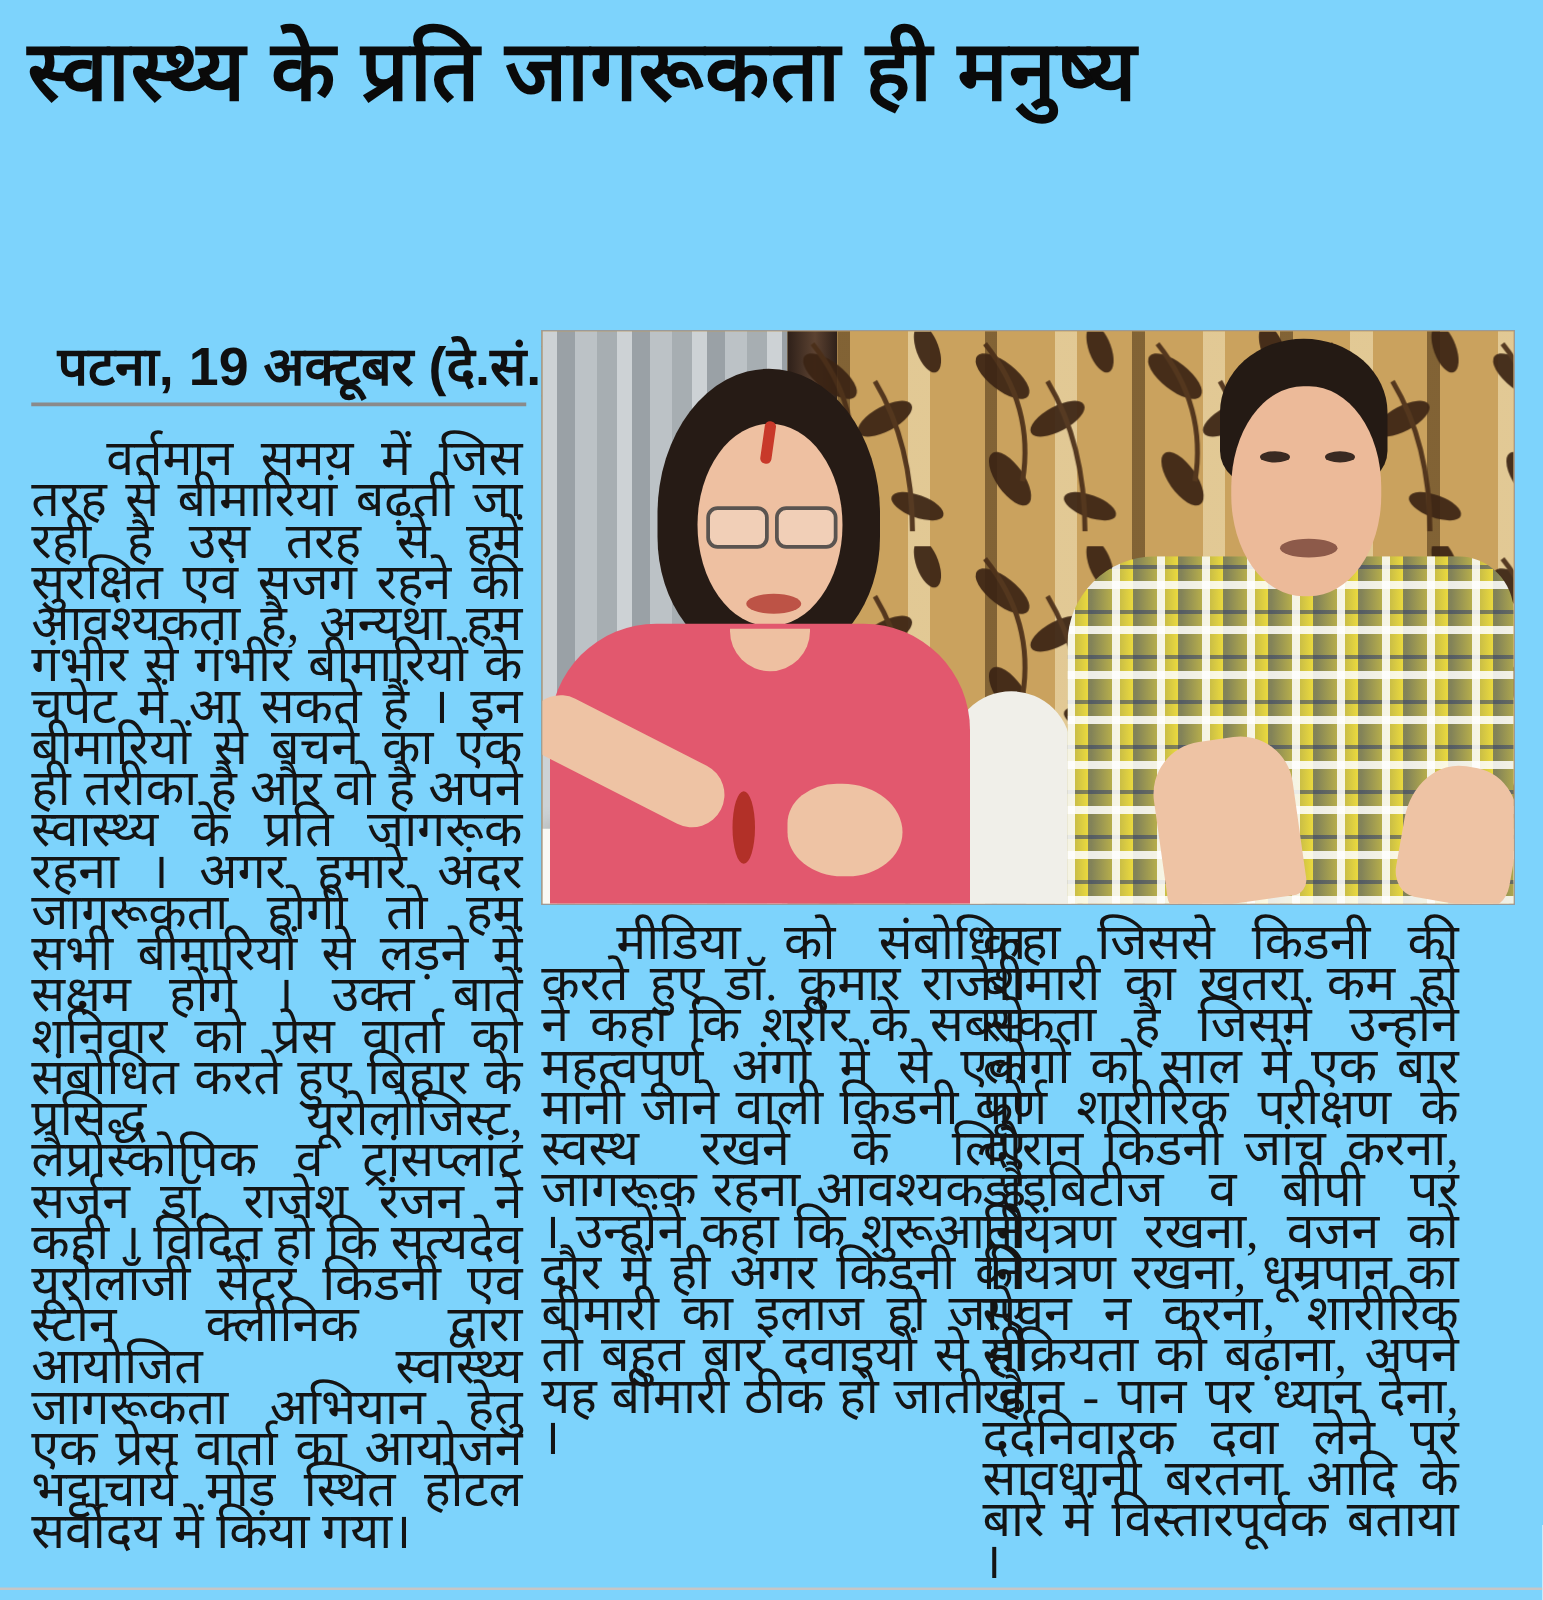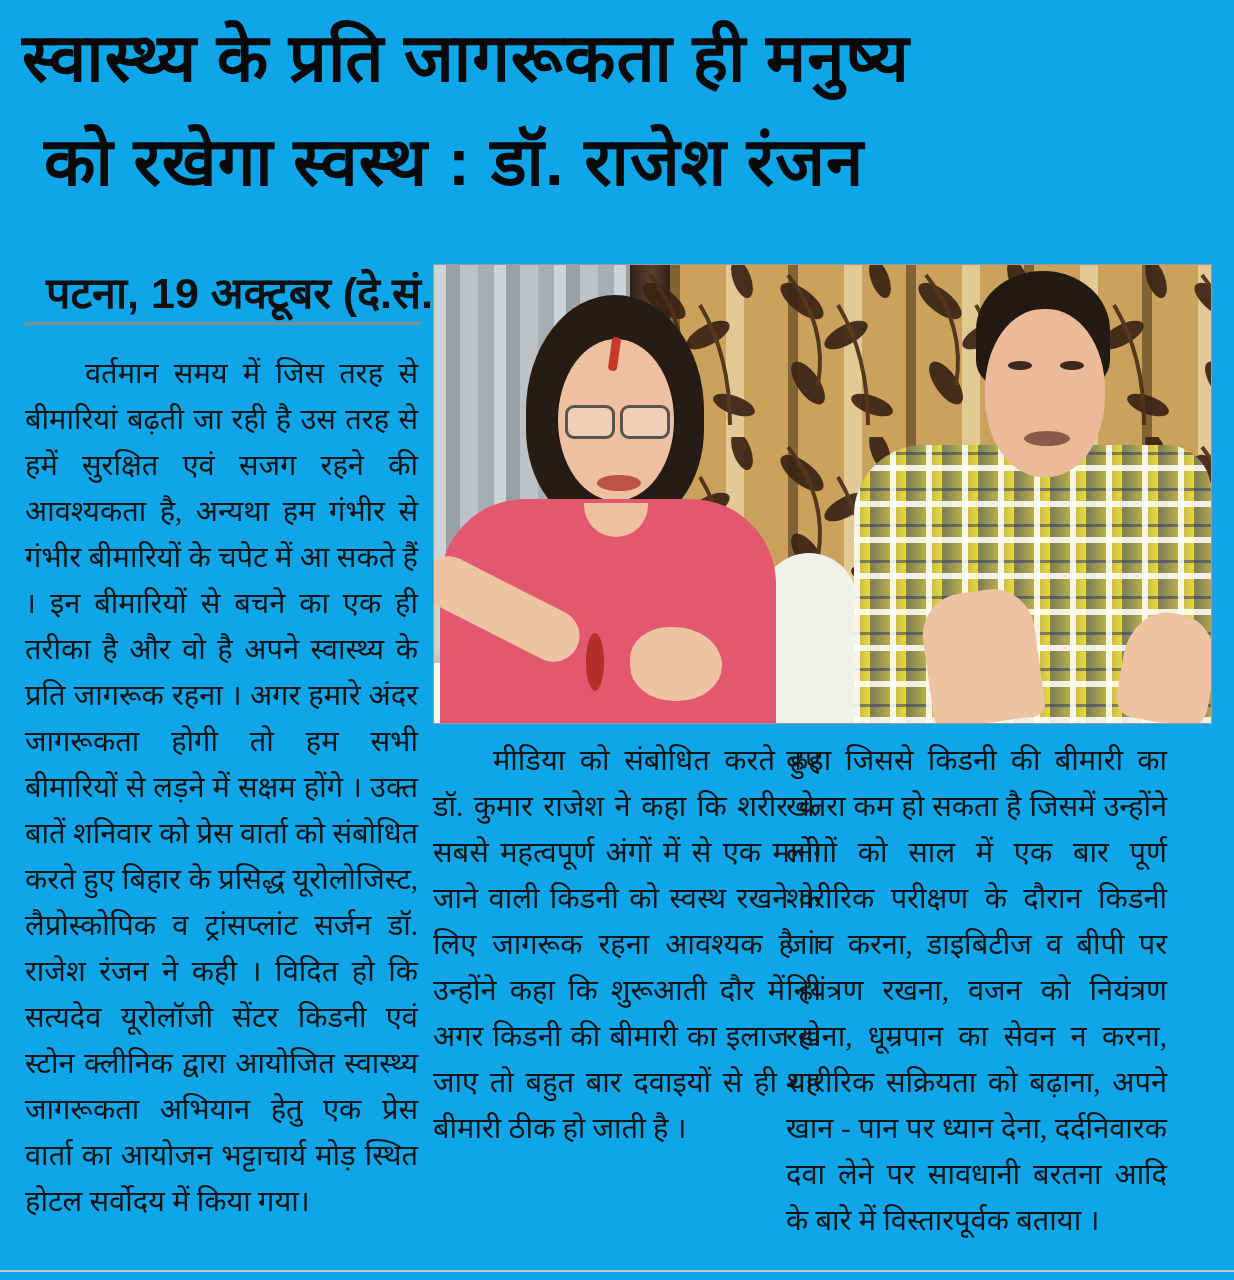--- a/index.html
+++ b/index.html
@@ -1,20 +1,20 @@
 <!DOCTYPE html>
 <html lang="hi"><head>
 <meta charset="utf-8">
 <style>
   html, body { margin: 0; padding: 0; background: #ffffff; }
   .page {
     position: relative;
     width: 1234px;
     height: 1280px;
-    background: #0ea5e9;
+    background: #7dd3fc;
     overflow: hidden;
     color: #111;
     font-family: "Liberation Serif", serif;
   }
 
   
   .headline {
     position: absolute;
     left: 22px; top: 6px;
     width: 1192px;
@@ -45,22 +45,22 @@
   .dateline-rule {
     position: absolute;
     left: 25px; top: 322px;
     width: 396px; height: 3px;
     background: #8a8a8a;
   }
 
   
   .col {
     position: absolute;
-    font-size: 29px;
-    line-height: 46px;
+    font-size: 40px;
+    line-height: 33px;
     text-align: justify;
     color: #141414;
   }
   .col p { margin: 0; }
   .col p.indent { text-indent: 60px; }
   .col1 { left: 25px;  top: 350px; width: 393px; }
   .col2 { left: 433px; top: 737px; width: 388px; }
   .col3 { left: 786px; top: 737px; width: 381px; }
 
   .bottom-rule {
@@ -148,21 +148,20 @@
   .m-hand-l { left: 492px; top: 326px; width: 112px; height: 132px; background: #eec3a4; border-radius: 42px 42px 12px 12px; transform: rotate(-8deg); }
   .m-hand-r { left: 688px; top: 348px; width: 92px; height: 110px; background: #eec3a4; border-radius: 45% 45% 20% 20%; transform: rotate(10deg); }
 </style>
 </head>
 <body>
 
 <div class="page">
 
   <h1 class="headline">
     <span class="hl-line">स्वास्थ्य के प्रति जागरूकता ही मनुष्य</span>
-    <span class="hl-line hl-line2">को रखेगा स्वस्थ : डॉ. राजेश रंजन</span>
   </h1>
 
   <div class="dateline">पटना, 19 अक्टूबर (दे.सं.)</div>
   <div class="dateline-rule"></div>
 
   <figure class="photo">
     <div class="ph-window"></div>
     <div class="ph-darkband"></div>
     <div class="ph-gold"></div>
 

